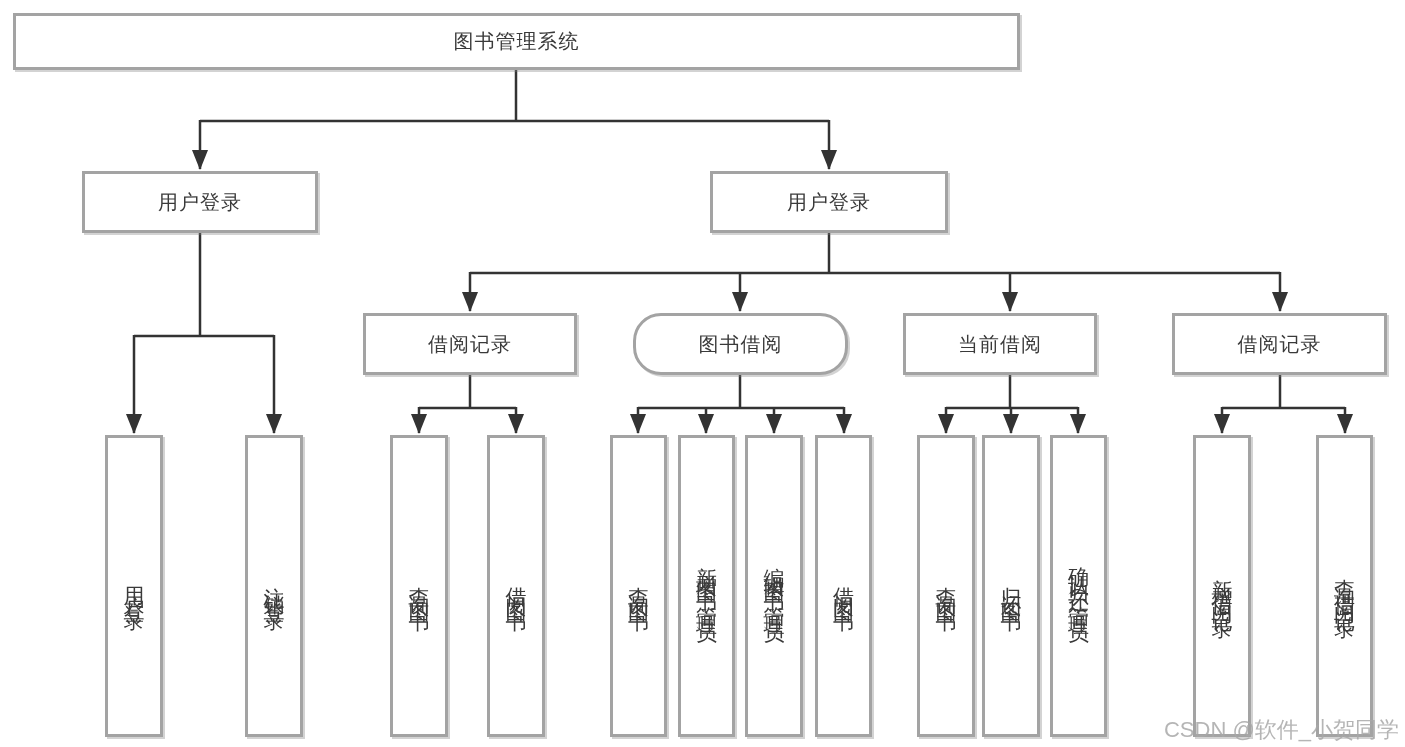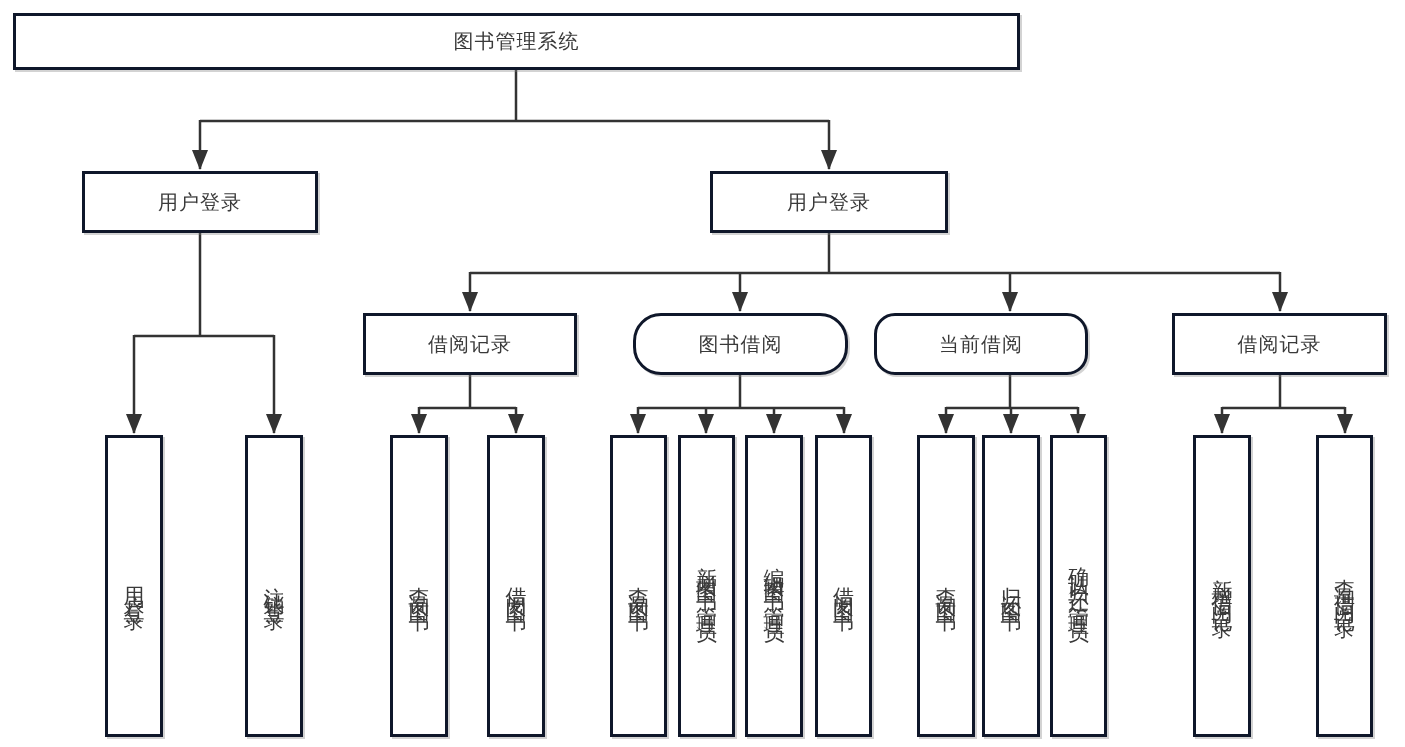--- a/index.html
+++ b/index.html
@@ -20,21 +20,21 @@
     position: absolute;
     left: 0;
     top: 0;
     width: 1405px;
     height: 747px;
     pointer-events: none;
   }
   .box {
     position: absolute;
     box-sizing: border-box;
-    border: 3px solid #0f172a;
+    border: 3px solid #a3a3a3;
     background: #ffffff;
     display: flex;
     align-items: center;
     justify-content: center;
     text-align: center;
     box-shadow: 2px 2px 0 rgba(130,130,130,0.35);
     color: #3a3a3a;
   }
   .hbox {
     font-size: 20px;
@@ -47,21 +47,21 @@
     letter-spacing: 8px;
     top: 435px;
     height: 302px;
   }
   
   .n-root     { left: 13px;   top: 13px;  width: 1007px; height: 57px; }
   .n-userlog  { left: 82px;   top: 171px; width: 236px;  height: 62px; }
   .n-bookmgmt { left: 710px;  top: 171px; width: 238px;  height: 62px; }
   .n-rec      { left: 363px;  top: 313px; width: 214px;  height: 62px; }
   .n-borrow   { left: 633px;  top: 313px; width: 215px;  height: 62px; border-radius: 28px; }
-  .n-current  { left: 874px;  top: 313px; width: 214px;  height: 62px; border-radius: 21px; }
+  .n-current  { left: 903px;  top: 313px; width: 194px;  height: 62px; }
   .n-records  { left: 1172px; top: 313px; width: 215px;  height: 62px; }
   
   .n-a1 { left: 105px;  width: 58px; }
   .n-a2 { left: 245px;  width: 58px; }
   .n-b1 { left: 390px;  width: 58px; }
   .n-b2 { left: 487px;  width: 58px; }
   .n-c1 { left: 610px;  width: 57px; }
   .n-c2 { left: 678px;  width: 57px; }
   .n-c3 { left: 745px;  width: 58px; }
   .n-c4 { left: 815px;  width: 57px; }
@@ -156,14 +156,15 @@
   <div class="box vbox n-c3">编辑图书（管理员）</div>
   <div class="box vbox n-c4">借阅图书</div>
 
   <div class="box vbox n-d1">查询图书</div>
   <div class="box vbox n-d2">归还图书</div>
   <div class="box vbox n-d3">确认归还（管理员）</div>
 
   <div class="box vbox n-e1">新增借阅记录</div>
   <div class="box vbox n-e2">查询借阅记录</div>
 
+  <div class="watermark">CSDN @软件_小贺同学</div>
 
 </div>
 
 </body></html>

